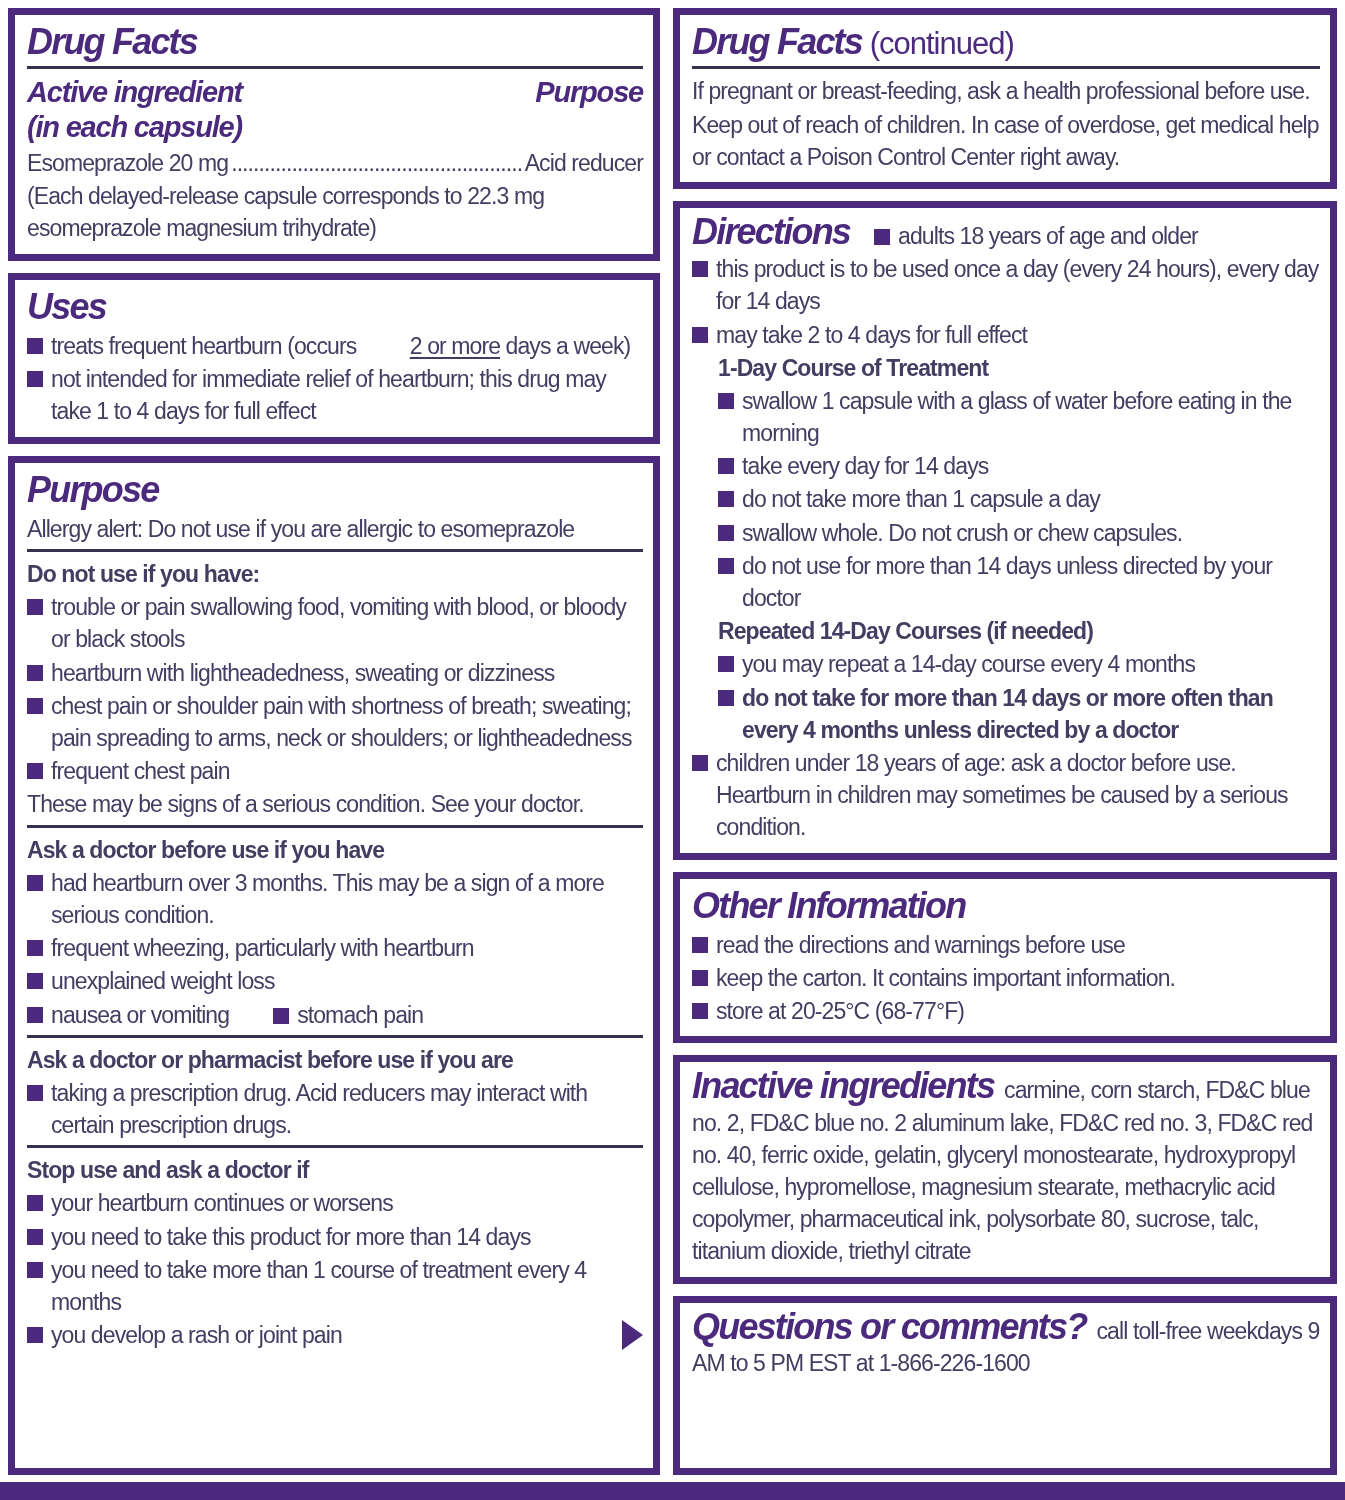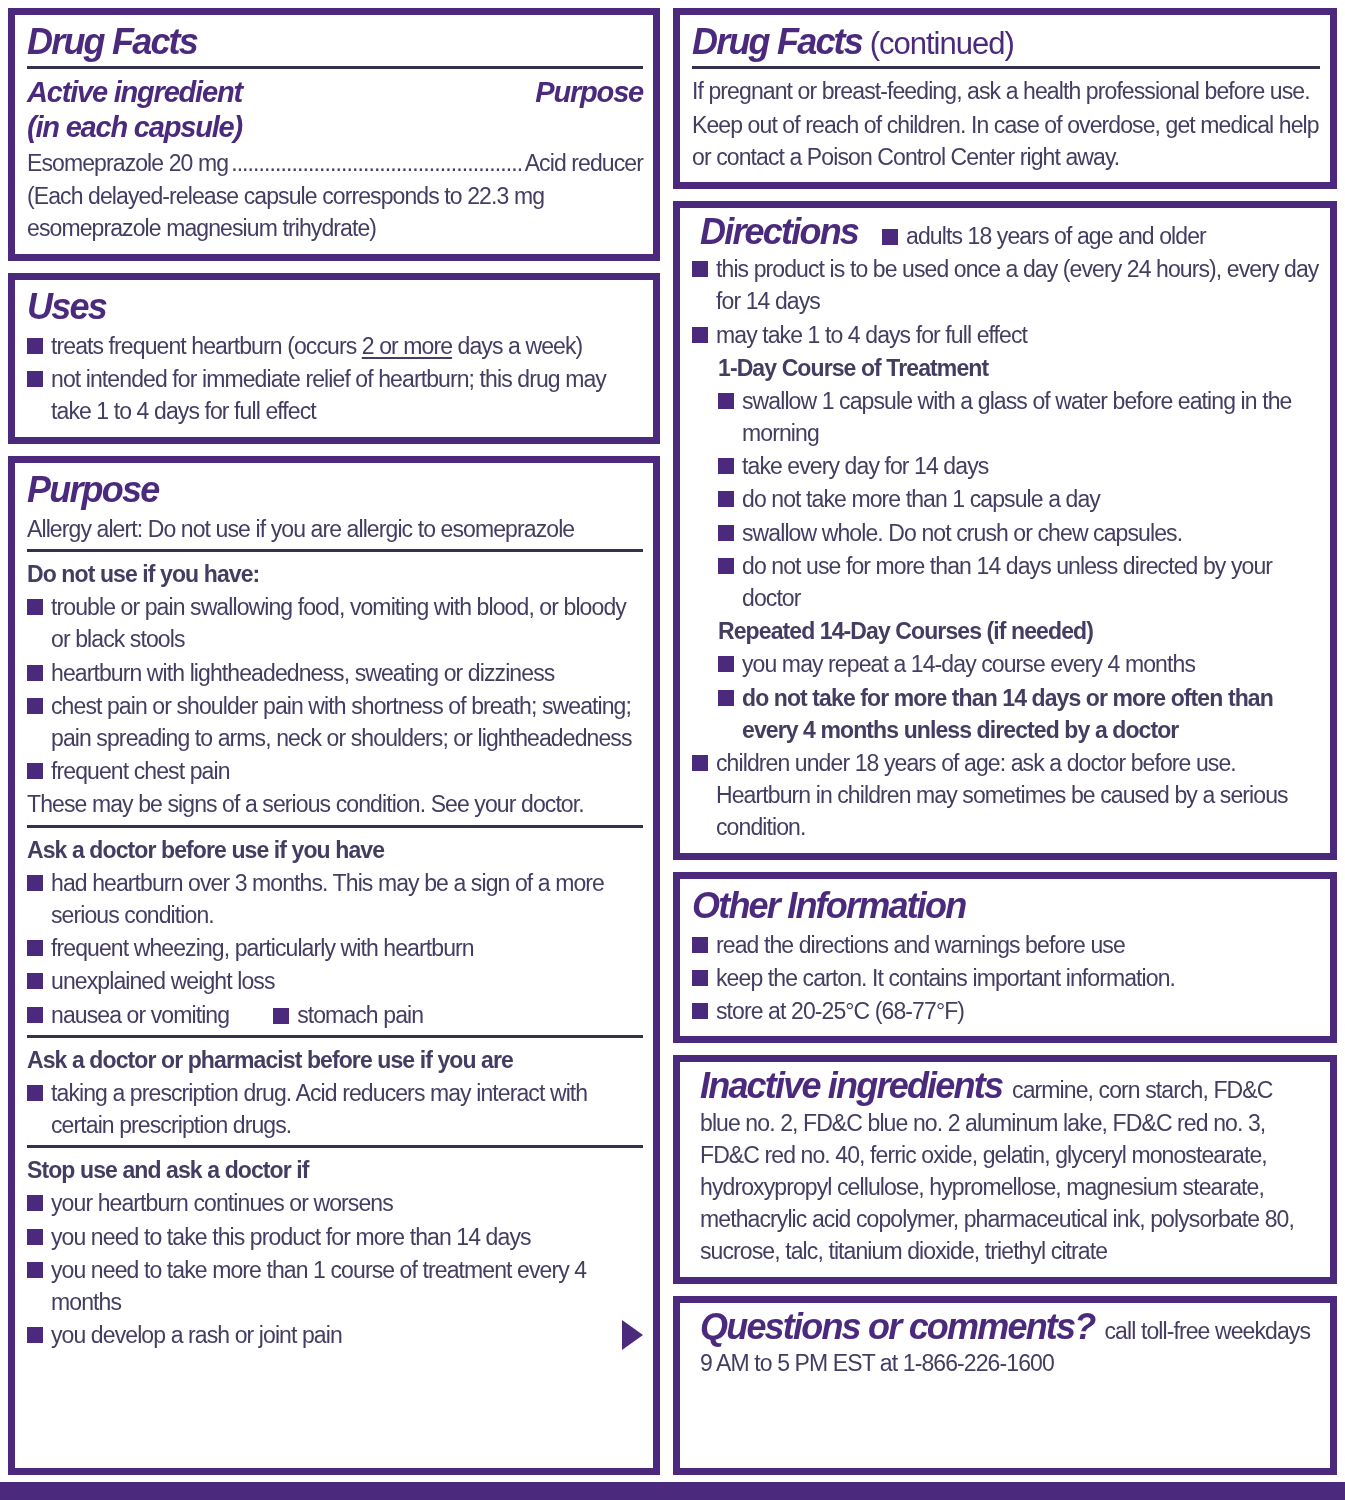--- a/index.html
+++ b/index.html
@@ -28,38 +28,38 @@
   .box-title{margin:1px 0 3px 0;line-height:1.15;}
   .title-text,.inline-title{
     font-size:36px;font-style:italic;font-weight:bold;color:var(--purple);
     letter-spacing:-1.8px;
   }
   .title-suffix{
     font-size:31px;font-style:normal;font-weight:normal;color:var(--purple);
     letter-spacing:-1px;
   }
   .inline-title{margin-right:10px;line-height:1;}
-  .titlepara{margin:1px 8px;}
+  .titlepara{margin:1px 0;}
   .rule{border-top:3px solid var(--rule);margin:4px 0 6px 0;}
   .cols2{display:flex;justify-content:space-between;align-items:flex-start;margin-bottom:2px;gap:41px;}
   .cols2-left div,.cols2-right{
     font-size:29px;font-style:italic;font-weight:bold;color:var(--purple);
     letter-spacing:-1.2px;line-height:1.2;
   }
   .dotrow{display:flex;align-items:baseline;}
   .dotrow .leader{flex:1;overflow:hidden;white-space:nowrap;margin:0 3px;}
   .para{margin:1px 0;}
   .subhead{font-weight:bold;margin:1px 0;}
   .bullet{display:flex;margin:1px 0;}
   .indent1{margin-left:26px;}
   .sq{flex:none;width:16px;height:16px;background:var(--purple);margin:8px 8px 0 0;}
   .btxt{flex:1;}
   .btxt.bold{font-weight:bold;}
   .bold{font-weight:normal;}
-  .ul{text-decoration:underline;text-decoration-thickness:2px;text-underline-offset:3px;}
+  .ul{text-decoration:underline;text-decoration-thickness:2px;text-underline-offset:3px;margin-left:48px;}
   .inline-sq{display:inline-block;width:16px;height:16px;background:var(--purple);
     margin:0 8px 0 4px;transform:translateY(1px);}
   .arrow{
     align-self:center;width:0;height:0;margin-left:auto;
     border-top:15px solid transparent;border-bottom:15px solid transparent;
     border-left:21px solid var(--purple);
   }
   .bottom-bar{position:absolute;left:0;bottom:0;width:100%;height:18px;background:var(--purple);}
 </style>
 </head>
@@ -170,21 +170,21 @@
         <div class="para"><span class="bold">Keep out of reach of children.</span><span> In case of overdose, get medical help or contact a Poison Control Center right away.</span></div>
       </section>
       <section class="box">
         <div class="titlepara"><span class="inline-title">Directions</span><span class="inline-sq" style="margin-left: 14px;"></span><span>adults 18 years of age and older</span></div>
         <div class="bullet">
           <span class="sq"></span>
           <div class="btxt"><span>this product is to be used once a day (every 24 hours), every day for 14 days</span></div>
         </div>
         <div class="bullet">
           <span class="sq"></span>
-          <div class="btxt"><span>may take 1 to 4 days for full effect</span></div>
+          <div class="btxt"><span>may take 2 to 4 days for full effect</span></div>
         </div>
         <div class="subhead indent1">1-Day Course of Treatment</div>
         <div class="bullet indent1">
           <span class="sq"></span>
           <div class="btxt"><span>swallow 1 capsule with a glass of water before eating in the morning</span></div>
         </div>
         <div class="bullet indent1">
           <span class="sq"></span>
           <div class="btxt"><span>take every day for 14 days</span></div>
         </div>

